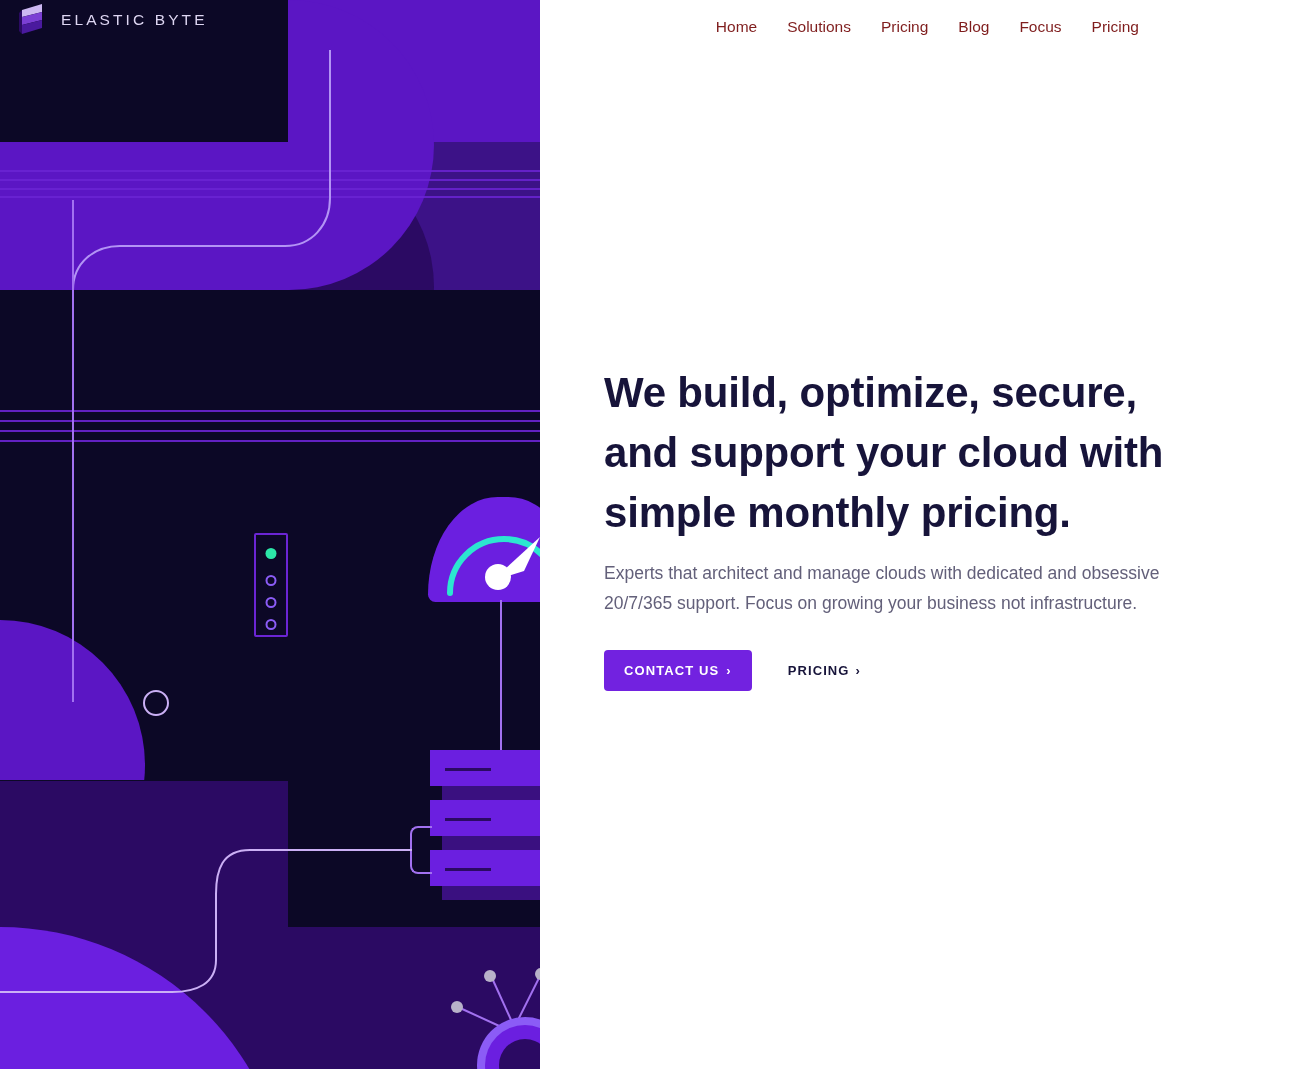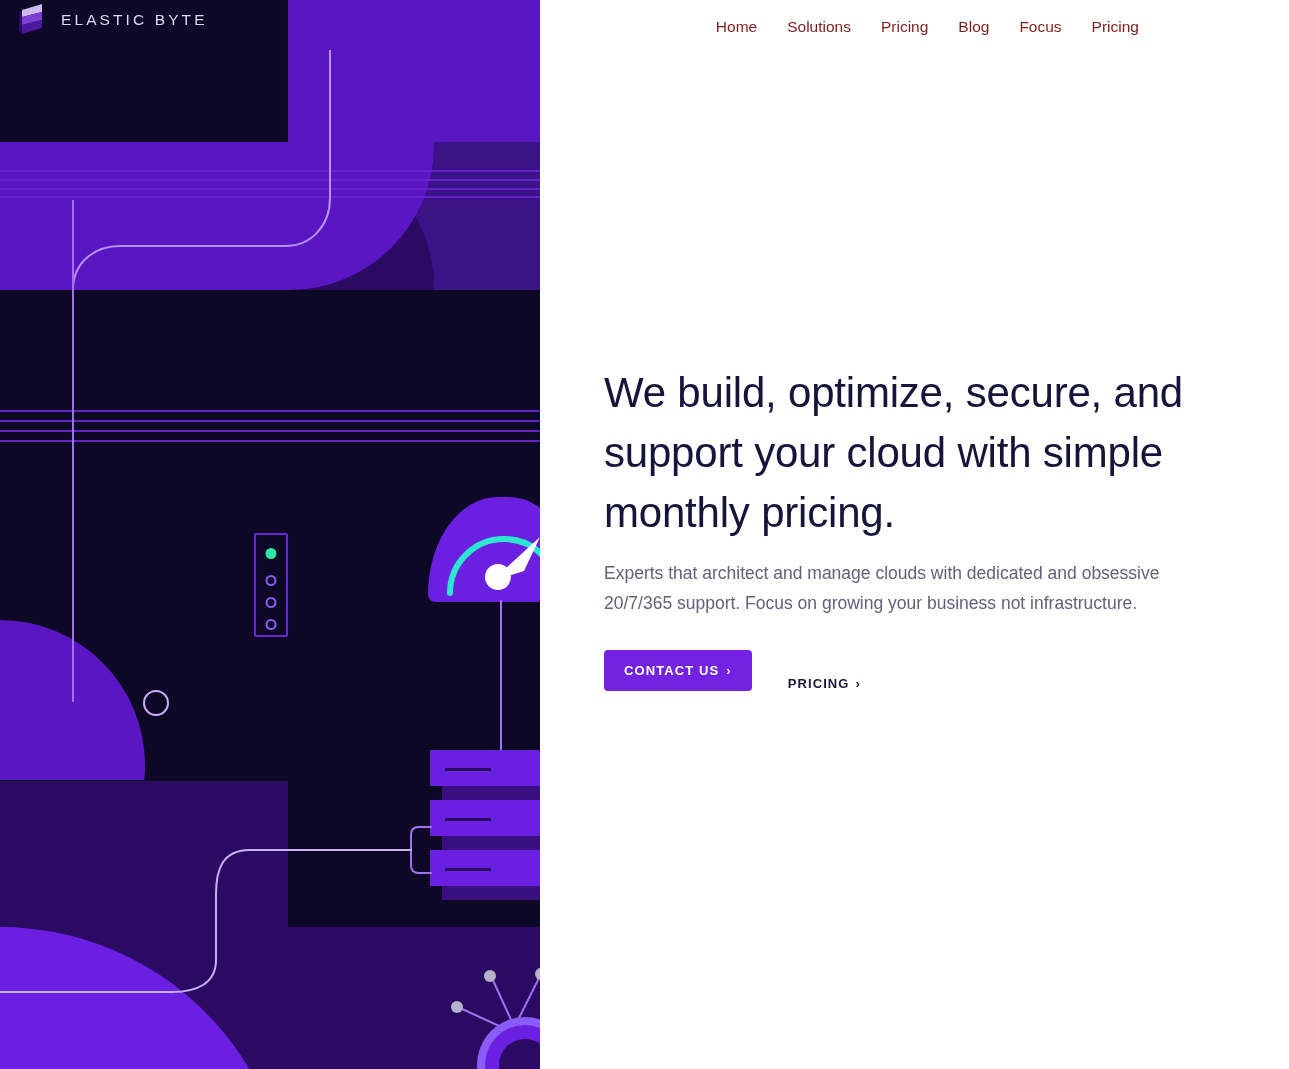--- a/index.html
+++ b/index.html
@@ -202,33 +202,33 @@
     text-decoration: none;
     line-height: 26px;
   }
   .hero-copy {
     position: absolute; left: 604px; top: 363px; width: 600px;
   }
   .hero-title {
     color: #17143a;
     font-size: 42px;
     line-height: 60px;
-    font-weight: 400;
+    font-weight: 700;
     letter-spacing: -0.2px;
   }
   .hero-sub {
     margin-top: 15px;
     color: #63607a;
     font-size: 17.5px;
     line-height: 30px;
     max-width: 600px;
   }
   .cta-row {
     margin-top: 32px;
-    display: flex; align-items: flex-end; gap: 36px;
+    display: flex; align-items: center; gap: 36px;
   }
   .btn-primary {
     display: inline-flex; align-items: center; gap: 7px;
     background: #7222e0;
     color: #ffffff;
     border: none;
     border-radius: 4px;
     padding: 13px 20px 13px 20px;
     font-size: 13px;
     font-weight: bold;

